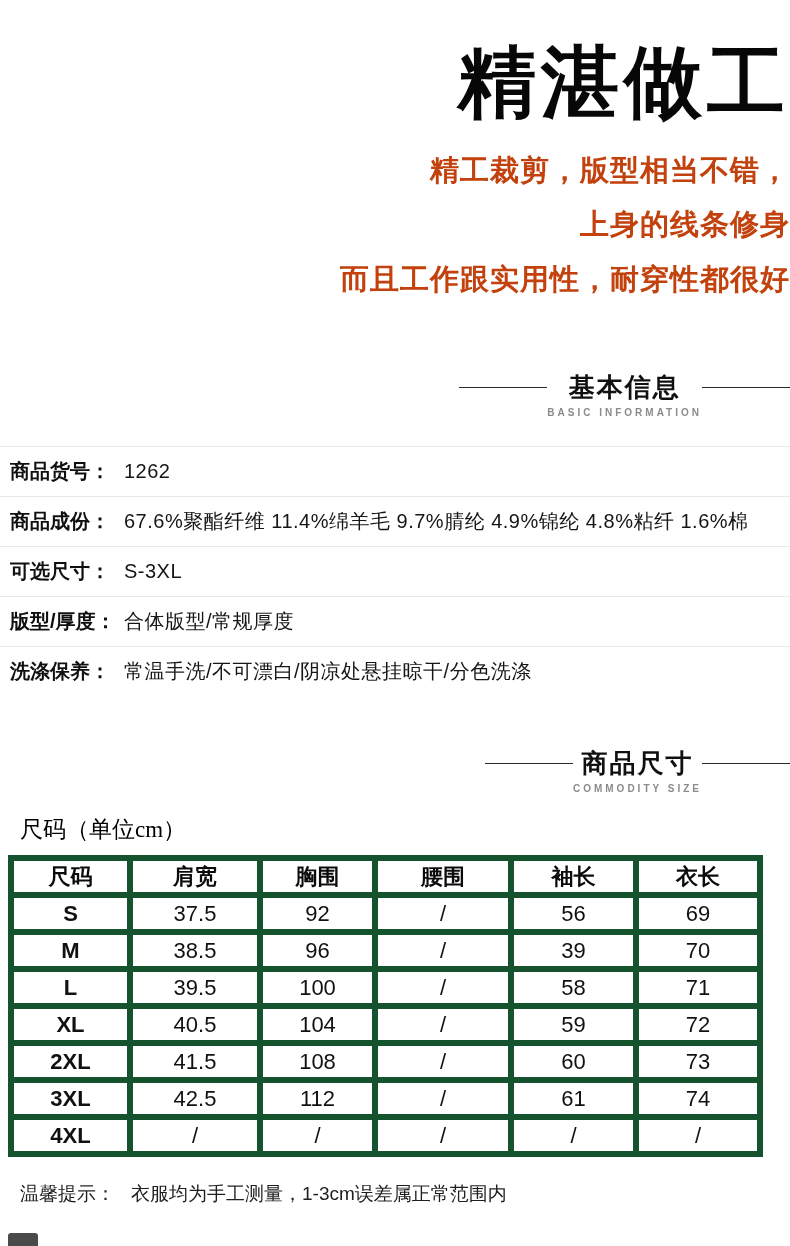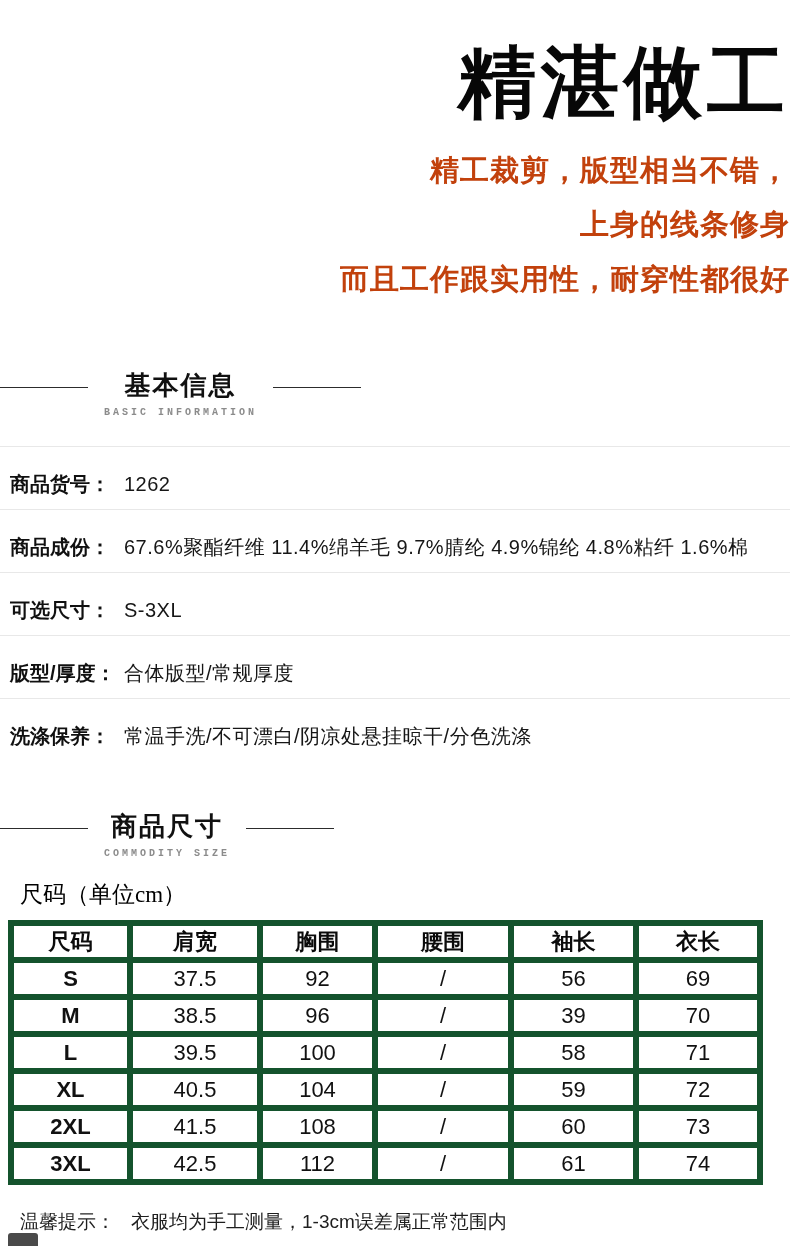--- a/index.html
+++ b/index.html
@@ -9,31 +9,31 @@
     font-family:"Liberation Sans","DejaVu Sans",sans-serif; color:#000;
   }
 
   
   .hero { text-align:right; padding-top:42px;font-family:Liberation Mono, monospace; }
   .hero-title { font-size:78px; line-height:1.2; font-weight:900; letter-spacing:5px; color:#070707; }
   .hero-lines { margin-top:14px; }
   .hero-line { font-size:29px; line-height:1.2; font-weight:700; color:#c2410c; margin-top:20px; letter-spacing:1px; }
 
   
-  .section-header { display:flex; justify-content:flex-start; align-items:center; gap:16px;font-family:Liberation Mono, monospace; }
+  .section-header { display:flex; justify-content:flex-end; align-items:center; gap:0; }
   .section-header.basic { margin-top:72px; }
   .section-header.size { margin-top:52px; }
   .rule { width:88px; height:1px; background:#2c2c2c; transform:translateY(-8px); }
   .sh-text { text-align:center; }
   .sh-title { font-size:26px; line-height:1.2; font-weight:700; letter-spacing:2px; color:#101010; }
   .sh-sub { font-size:10px; letter-spacing:3px; color:#8b8b8b; margin-top:4px; font-weight:600; }
 
   
   .info-list { margin-top:28px; }
-  .info-row { display:flex; align-items:baseline; padding:24px 0 11px 10px; border-top:1px solid #e8e8e8; }
+  .info-row { display:flex; align-items:baseline; padding:11px 0 11px 10px; border-top:1px solid #e8e8e8; }
   .info-label { width:114px; flex:0 0 auto; font-size:20px; font-weight:700; color:#101010; }
   .info-value { font-size:20px; color:#161616; letter-spacing:0.5px; }
 
   
   .unit-label { font-family:"Liberation Serif","DejaVu Serif",serif; font-size:23px; color:#000; margin:20px 0 10px 20px; }
   table.size-table { border-collapse:collapse; margin-left:8px; width:749px; table-layout:fixed; }
   .size-table th, .size-table td { border:6px solid #14532d; text-align:center; height:37px; padding:0; vertical-align:middle; }
   .size-table th { font-size:22px; font-weight:700; color:#0b0b0b; }
   .size-table td { font-size:22px; color:#111; }
   .size-table td.size-col { font-weight:700; }
@@ -160,20 +160,28 @@
         <td>73</td>
       </tr>
       <tr>
         <td class="size-col">3XL</td>
         <td>42.5</td>
         <td>112</td>
         <td>/</td>
         <td>61</td>
         <td>74</td>
       </tr>
+      <tr>
+        <td class="size-col">4XL</td>
+        <td>/</td>
+        <td>/</td>
+        <td>/</td>
+        <td>/</td>
+        <td>/</td>
+      </tr>
     </tbody>
 </table>
 
 <div class="note">
   <span>温馨提示：</span>
   <span>衣服均为手工测量，1-3cm误差属正常范围内</span>
 </div>
 
 <div class="partial"></div>
 

